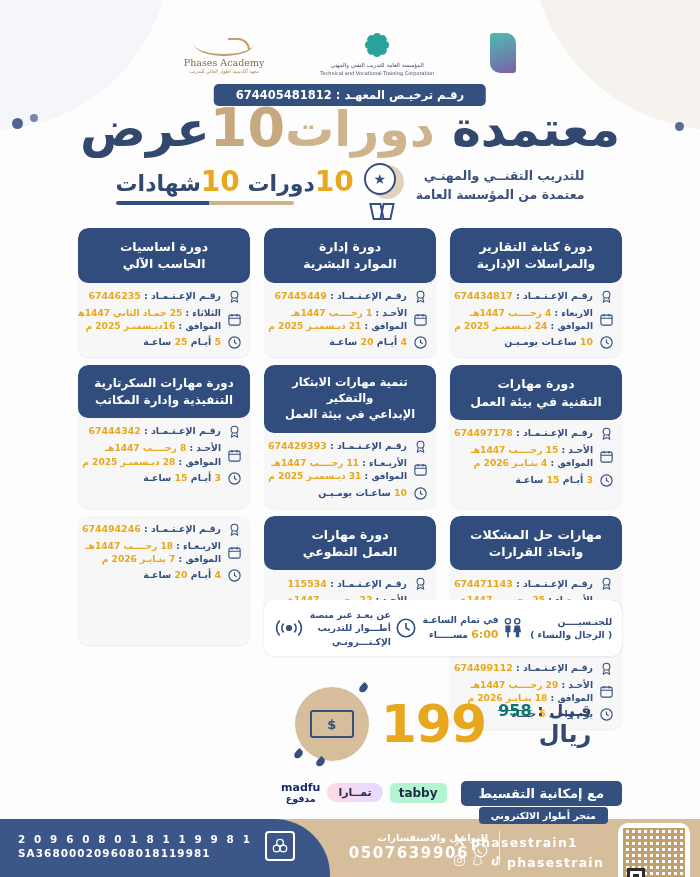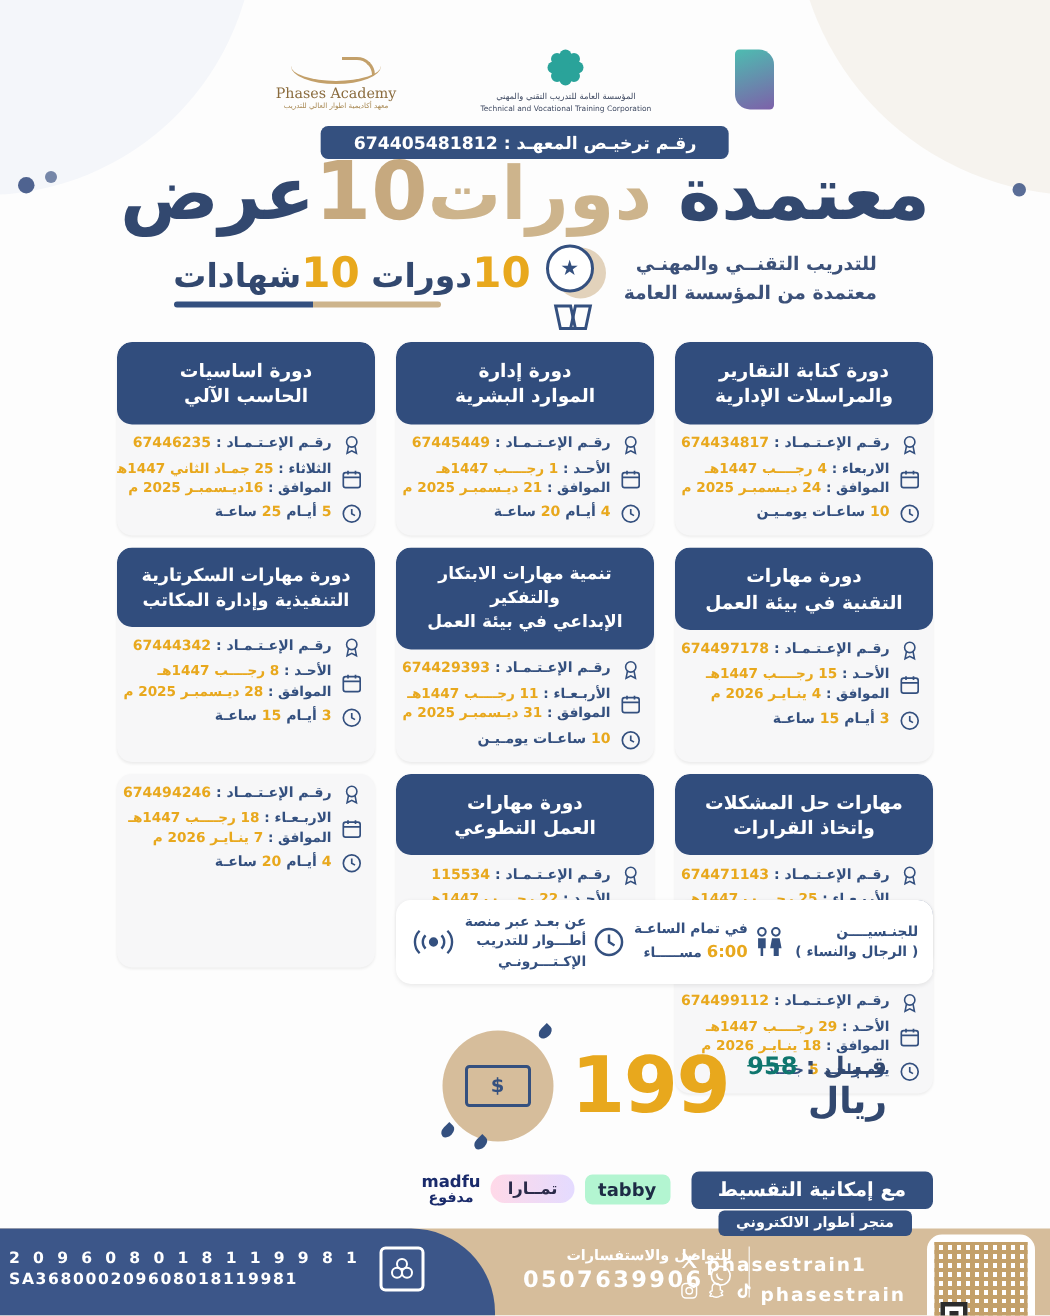--- a/index.html
+++ b/index.html
@@ -146,21 +146,21 @@
                 font-size:11px; font-weight:bold; padding:3px 11px; border-radius:11px; }
   .pay-madfu { text-align:center; line-height:1.05; }
   .pay-madfu .m1 { font-size:11px; color:#1a2b6b; font-weight:bold; }
   .pay-madfu .m2 { font-size:9.5px; color:#1a2b6b; font-weight:bold; }
 
   
   .footer { position:absolute; left:0; bottom:0; width:700px; height:58px; }
   .foot-tan { position:absolute; inset:0; background:#d6bd9b; }
   .foot-navy { position:absolute; left:0; top:0; width:330px; height:58px;
                background:#3c5689; border-radius:0 56px 0 0; }
-  .iban-box { position:absolute; left:6px; top:12px; display:flex; align-items:center; gap:12px; }
+  .iban-box { position:absolute; left:18px; top:12px; display:flex; align-items:center; gap:12px; }
   .iban-logo { width:30px; height:30px; border:2px solid #fff; border-radius:4px;
                display:flex; align-items:center; justify-content:center; }
   .iban-nums { color:#fff; line-height:1.35; text-align:left; direction:ltr; }
   .iban-nums div { font-size:10.4px; letter-spacing:2.6px; font-weight:bold; }
   .iban-nums div:last-child { letter-spacing:1.1px; }
 
   .foot-contact { position:absolute; right:212px; top:13px; text-align:right; direction:rtl; }
   .fc-l1 { font-size:9.6px; color:#fff; font-weight:bold; }
   .fc-l2 { font-size:15px; color:#fff; font-weight:bold; direction:ltr;
            display:flex; align-items:center; gap:4px; justify-content:flex-end; letter-spacing:1.6px; }

